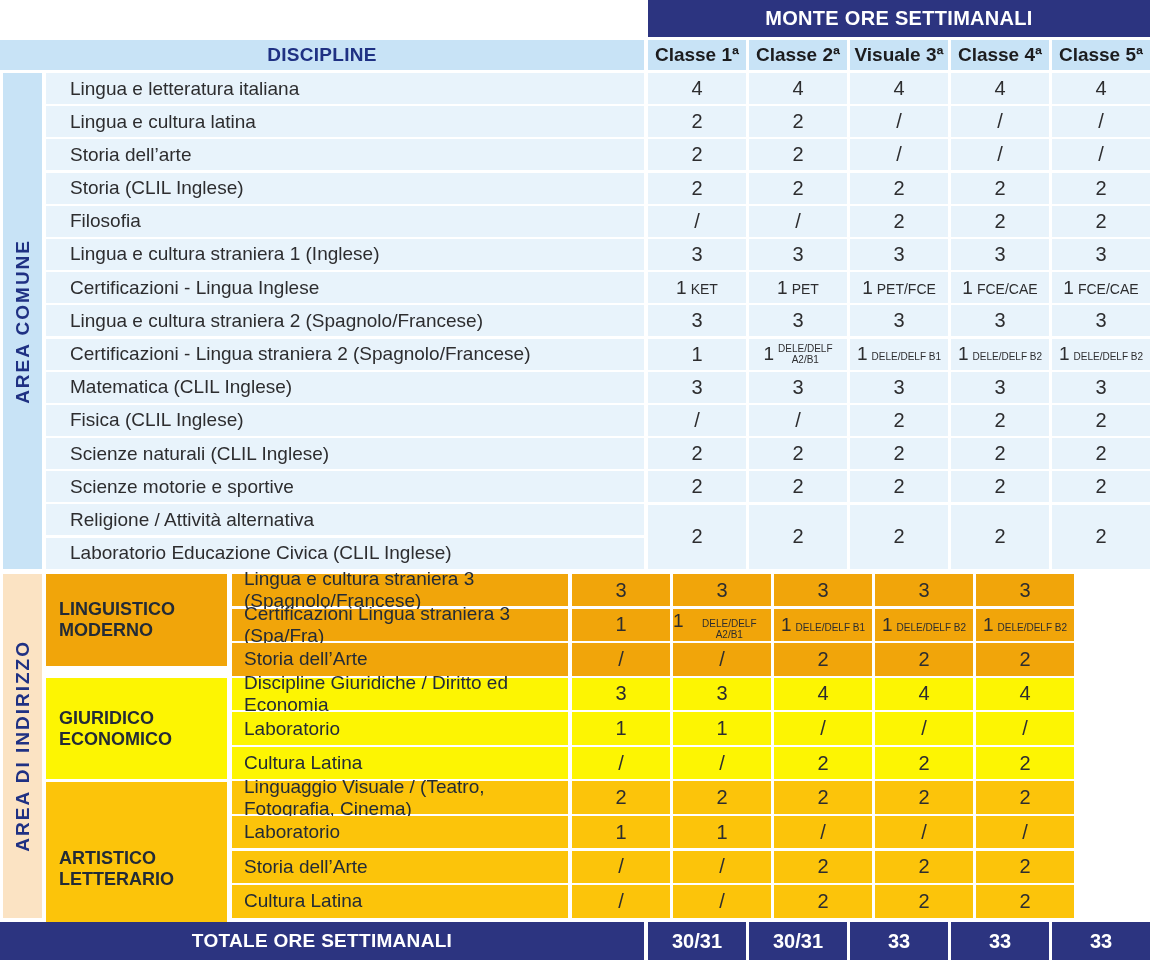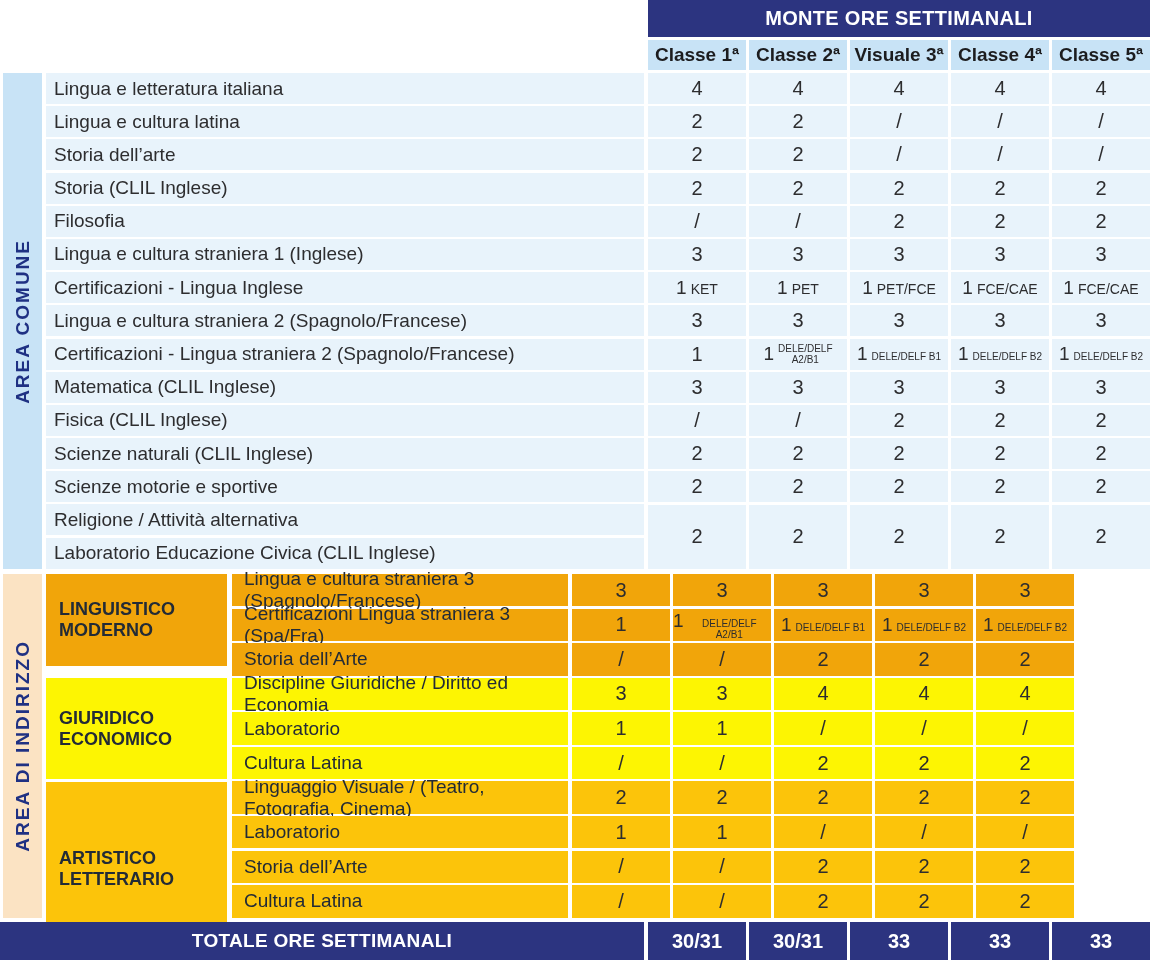--- a/index.html
+++ b/index.html
@@ -29,21 +29,21 @@
   .strip-comune { top:73px; height:496px; background:var(--lightblue); }
   .strip-indirizzo { top:574px; height:344px; background:var(--peach); }
   .strip span {
     writing-mode:vertical-rl; transform:rotate(180deg); font-weight:bold; font-size:19px;
     color:var(--navytext); letter-spacing:2px; white-space:nowrap;
   }
   .comune-rows { position:absolute; left:46px; top:73px; width:1104px; display:flex; flex-direction:column; row-gap:2.2px; }
   .crow { display:flex; height:31px; }
   .subj {
     width:598px; background:var(--rowblue); display:flex; align-items:center;
-    padding-left:8px; box-sizing:border-box; font-size:19px; color:var(--valtext); margin-right:4px;
+    padding-left:24px; box-sizing:border-box; font-size:19px; color:var(--valtext); margin-right:4px;
     flex:none;
   }
   .vals { display:flex; gap:3px; flex:none; }
   .vcell {
     width:98px; background:var(--rowblue); color:var(--valtext); font-size:20px;
     display:flex; align-items:center; justify-content:center; flex:none;
   }
   .certwrap { display:inline-flex; align-items:baseline; gap:4px; }
   .certwrap.multiline { align-items:center; }
   .certwrap .num { font-size:19px; }
@@ -81,20 +81,21 @@
     display:flex; align-items:center; justify-content:center;
   }
 </style>
 </head>
 <body>
 
 <div class="canvas" style="--navy: #2c3480; --lightblue: #c8e3f6; --rowblue: #e8f3fb; --peach: #fbe3c3; --orange: #f1a50a; --yellow: #fdf502; --gold: #fcc40a;">
 
   <div class="monte-bar">MONTE ORE SETTIMANALI</div>
 
+  <div class="discipline-bar">DISCIPLINE</div>
 
   <div class="classe-row" id="classe-row">
       <div class="classe-cell">Classe 1ª</div>
       <div class="classe-cell">Classe 2ª</div>
       <div class="classe-cell">Visuale 3ª</div>
       <div class="classe-cell">Classe 4ª</div>
       <div class="classe-cell">Classe 5ª</div>
     </div>
 
   <div class="strip strip-comune">

